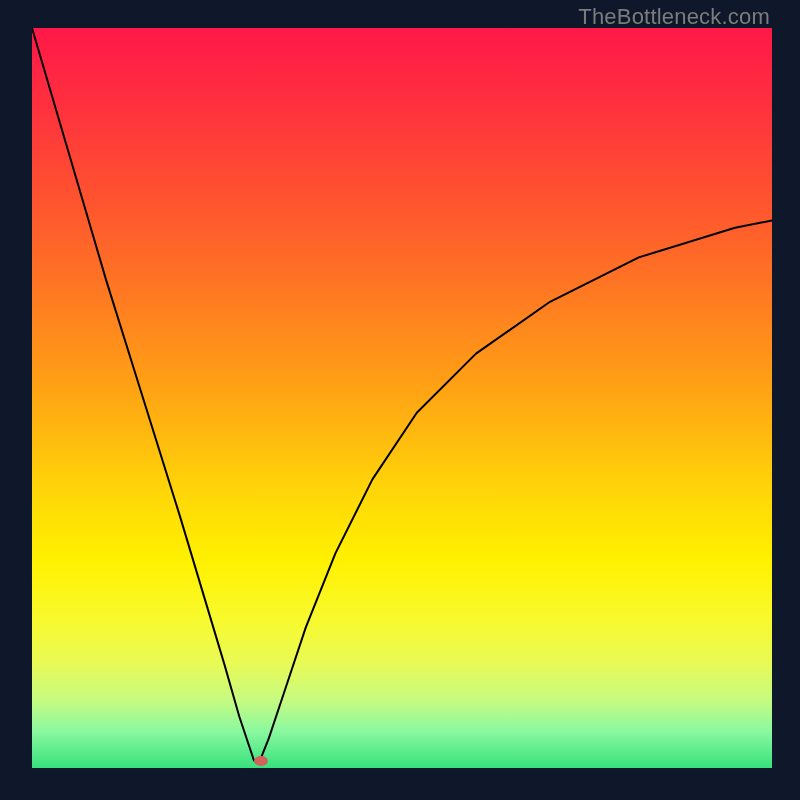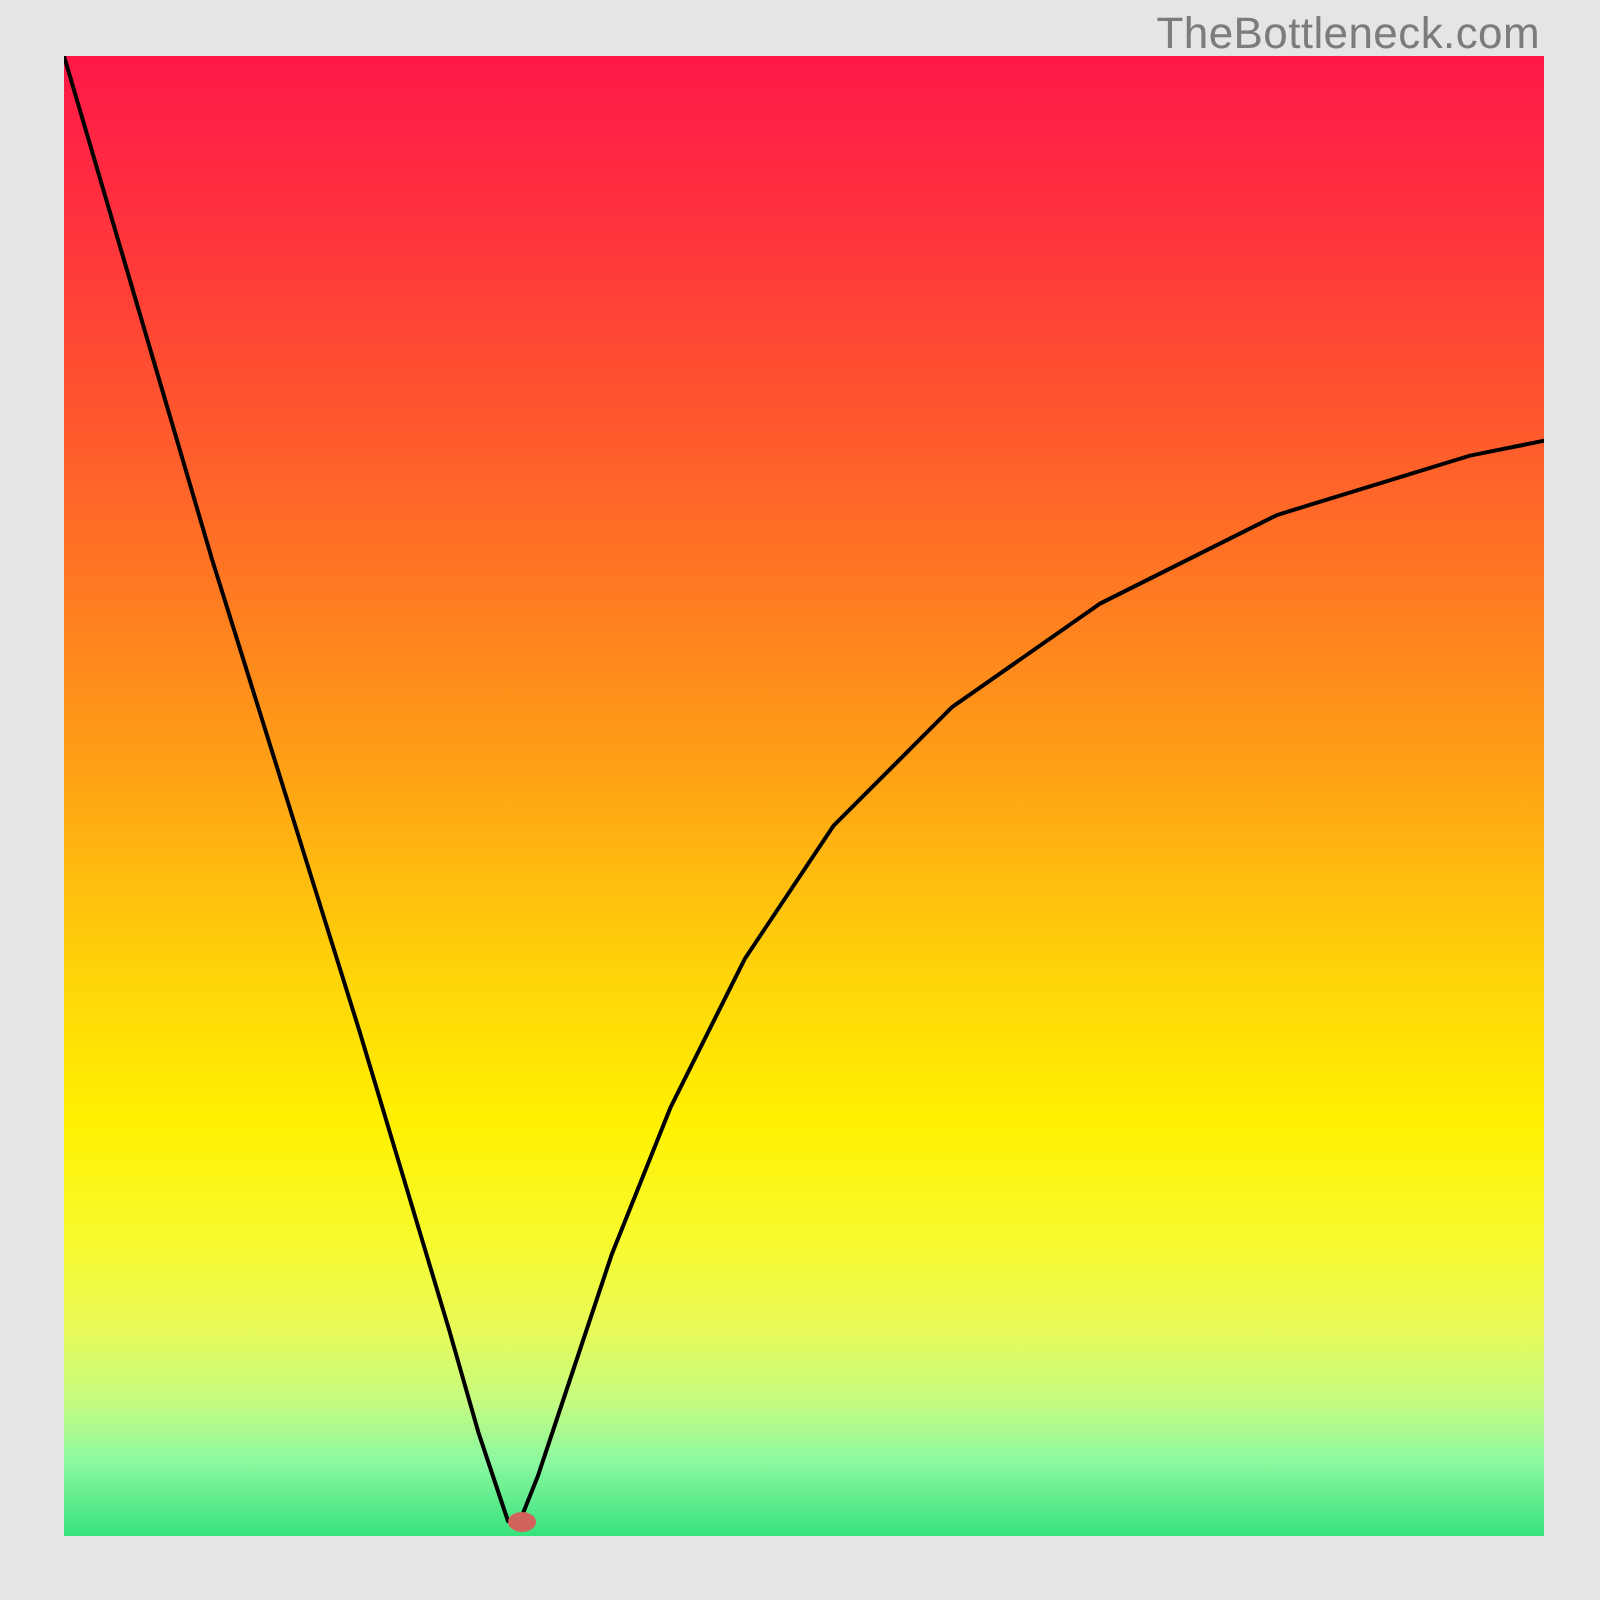--- a/index.html
+++ b/index.html
@@ -8,21 +8,21 @@
     width: 800px;
     height: 800px;
     overflow: hidden;
     background: #000;
     font-family: Arial, Helvetica, sans-serif;
   }
   .frame {
     position: relative;
     width: 800px;
     height: 800px;
-    background: #e5e5e5;
+    background: #0f172a;
   }
   .plot {
     position: absolute;
     left: 32px;
     top: 28px;
     width: 740px;
     height: 740px;
     
     background: linear-gradient(
       to bottom,

